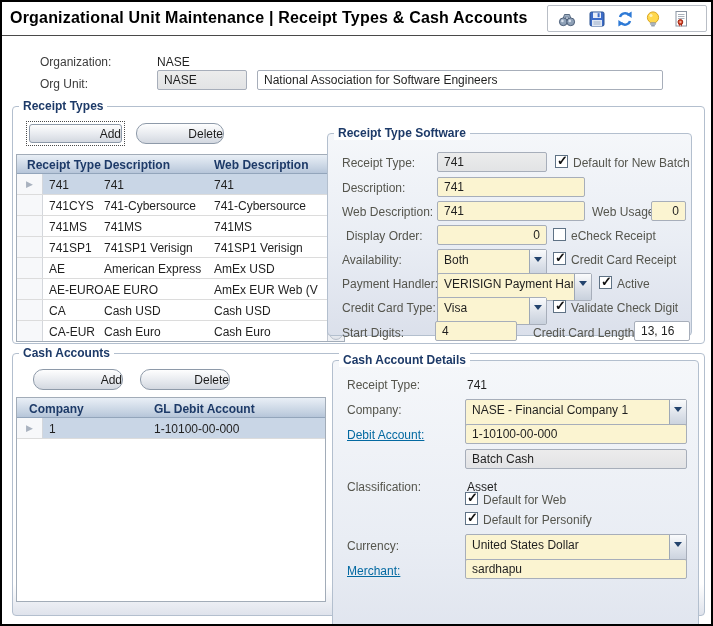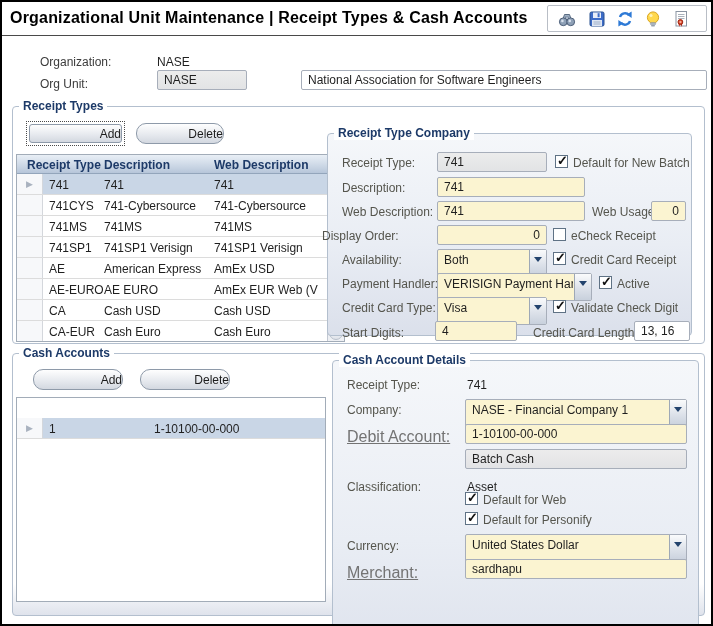--- a/index.html
+++ b/index.html
@@ -9,21 +9,21 @@
   .abs { position:absolute;text-align:right; }
   .page-title { left:8px; top:7px; font-size:16px; font-weight:bold; color:#000; letter-spacing:.2px; }
   .title-line { left:0; top:33px; width:709px; height:1px; background:#4a4a4a; }
 
   .toolbar { left:545px; top:3px; width:160px; height:27px; border:1px solid #b9bec6; background:#fff; border-radius:2px; }
   .tb-icon { position:absolute; top:4px; width:18px; height:18px; cursor:pointer; }
 
   .lbl  { position:absolute; font-size:12px; color:#55554d; white-space:nowrap; }
   .lbl.dark { color:#3c3c3c; }
   .val  { position:absolute; font-size:12px; color:#1f1f1f; white-space:nowrap; }
-  .link { position:absolute; font-size:16px; color:#737373; text-decoration:underline; white-space:nowrap; cursor:pointer; }
+  .link { position:absolute; font-size:12px; color:#0369a1; text-decoration:underline; white-space:nowrap; cursor:pointer; }
 
   .inp { position:absolute; height:20px; border:1px solid #a7aeba; border-radius:2px;
          font-family:"Liberation Sans",sans-serif; font-size:12px; color:#1f1f1f;
          padding:0 6px; background:#fff; }
   .inp.yellow { background:#fbf4d1; }
   .inp.disabled { background:linear-gradient(#ececec,#e2e3e5); }
   .inp.num { text-align:right; }
 
   .dd { position:absolute; height:28px; border:1px solid #a7aeba; border-radius:2px; background:#fbf4d1; cursor:pointer; }
   .dd .txt { position:absolute; left:6px; right:18px; top:3px; font-size:12px; color:#1f1f1f; white-space:nowrap; overflow:hidden; }
@@ -119,21 +119,21 @@
         <circle cx="8.4" cy="12" r="2.4" fill="#e04a2e" stroke="#9c2410"></circle>
         <circle cx="8.4" cy="12" r="1.1" fill="#f4b4a0"></circle>
       </svg>
     </span>
   </div>
 
   <div class="lbl dark" style="left:38px; top:53px">Organization:</div>
   <div class="val" style="left:155px; top:53px">NASE</div>
   <div class="lbl dark" style="left:38px; top:75px">Org Unit:</div>
   <input class="inp disabled" style="left: 155px; top: 68px; width: 90px;" value="NASE">
-  <input class="inp" style="left: 255px; top: 68px; width: 406px; margin-left: 44px;" value="National Association for Software Engineers">
+  <input class="inp" style="left: 255px; top: 68px; width: 406px;" value="National Association for Software Engineers">
 
   <div class="gbox" style="left:10px; top:104px; width:693px; height:238px">
     <span class="legend">Receipt Types</span>
   </div>
 
   <div class="focus-wrap" style="left:24px; top:119px; width:99px; height:25px">
     <button class="btn-pill">Add</button>
   </div>
   <button class="btn-pill" style="left:134px; top:121px; width:88px; height:21px">Delete</button>
 
@@ -194,37 +194,37 @@
       </div>
     </div>
     <div class="vsb">
       <span class="sbtn arr-up" style="top:1px"></span>
       <span class="thumb"></span>
       <span class="sbtn arr-dn" style="bottom:1px"></span>
     </div>
   </div>
 
   <div class="gbox panel" style="left:325px; top:131px; width:365px; height:203px">
-    <span class="legend">Receipt Type Company</span>
+    <span class="legend">Receipt Type Software</span>
   </div>
 
   <div class="lbl" style="left:340px; top:154px">Receipt Type:</div>
   <input class="inp disabled" style="left: 435px; top: 150px; width: 110px;" value="741">
   <span class="cb checked" style="left:553px; top:153px"></span>
   <div class="lbl" style="left:571px; top:154px">Default for New Batch</div>
 
   <div class="lbl" style="left:340px; top:179px">Description:</div>
   <input class="inp yellow" style="left: 435px; top: 175px; width: 148px;" value="741">
 
   <div class="lbl" style="left:340px; top:203px">Web Description:</div>
   <input class="inp yellow" style="left: 435px; top: 199px; width: 148px;" value="741">
   <div class="lbl" style="left:590px; top:203px">Web Usage:</div>
   <input class="inp yellow num" style="left: 649px; top: 199px; width: 35px;" value="0">
 
-  <div class="lbl" style="left:320px; top:227px">Display Order:</div>
+  <div class="lbl" style="left:344px; top:227px">Display Order:</div>
   <input class="inp yellow num" style="left: 435px; top: 223px; width: 110px;" value="0">
   <span class="cb" style="left:551px; top:226px"></span>
   <div class="lbl" style="left:569px; top:227px">eCheck Receipt</div>
 
   <div class="lbl" style="left:340px; top:251px">Availability:</div>
   <div class="dd" style="left:435px; top:247px; width:110px">
     <span class="txt">Both</span>
     <span class="btn"></span>
   </div>
   <span class="cb checked" style="left:551px; top:250px"></span>
@@ -252,20 +252,24 @@
   <input class="inp" style="left: 632px; top: 319px; width: 56px;" value="13, 16">
 
   <div class="gbox outer2" style="left:10px; top:351px; width:693px; height:263px">
     <span class="legend">Cash Accounts</span>
   </div>
 
   <button class="btn-pill" style="left:31px; top:367px; width:90px; height:21px">Add</button>
   <button class="btn-pill" style="left:138px; top:367px; width:90px; height:21px">Delete</button>
 
   <div class="grid" style="left:14px; top:395px; width:310px; height:205px">
+    <div class="ghead" style="height:20px">
+      <span style="left:12px; top:4px">Company</span>
+      <span style="left:137px; top:4px">GL Debit Account</span>
+    </div>
     <div class="gbody" style="right:0; top:20px">
       <div class="grow selected">
         <span class="selcell">▶</span>
         <span class="cell" style="left:32px">1</span>
         <span class="cell" style="left:137px">1-10100-00-000</span>
       </div>
     </div>
   </div>
 
   <div class="gbox panel" style="left:330px; top:358px; width:367px; height:328px">

